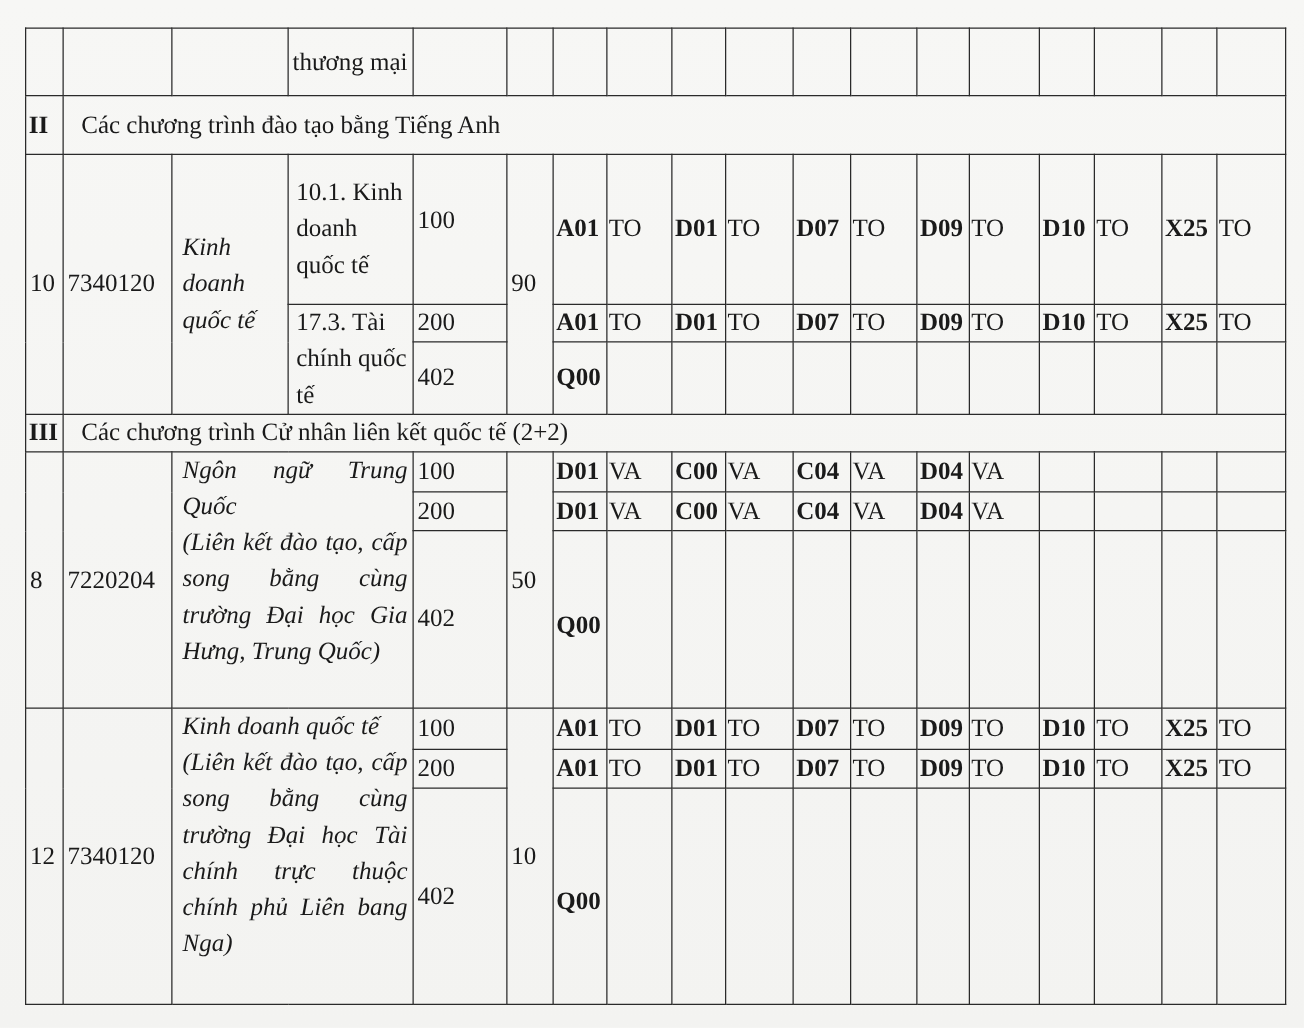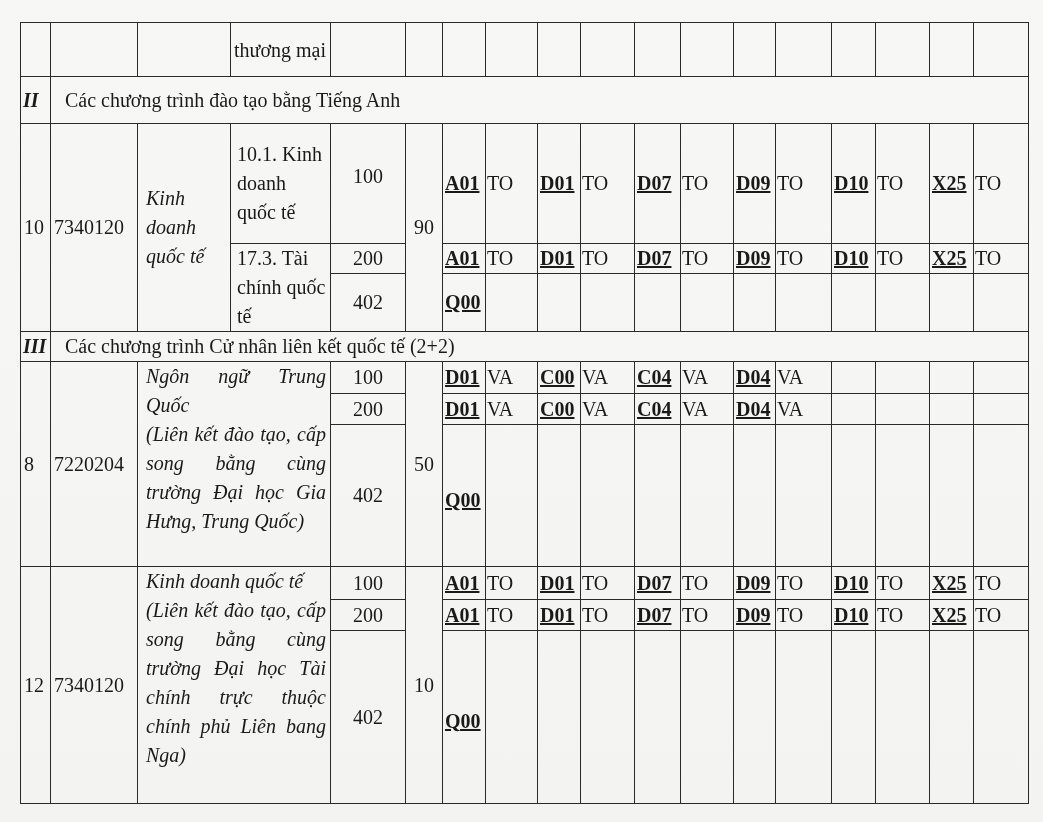--- a/index.html
+++ b/index.html
@@ -23,25 +23,25 @@
     width: 1008px;
     font-size: 20px;
     line-height: 29px;
   }
   table.main td {
     border: 1.3px solid #2a2a2a;
     padding: 0 3px;
     vertical-align: middle;
     overflow: hidden;
   }
-  .c { text-align: center; }
+  .c { text-align: left; }
   .just { text-align: justify; text-align-last: left; }
-  .sec-num { font-weight: bold; padding-left: 2px !important; font-style: italic; }
+  .sec-num { font-weight: bold; padding-left: 2px !important; }
   .sec-title { font-weight: normal; padding-left: 14px !important; }
-  .code { font-weight: bold; padding-left: 2px !important; padding-right: 0 !important; white-space: nowrap; text-decoration: underline; }
+  .code { font-weight: bold; padding-left: 2px !important; padding-right: 0 !important; white-space: nowrap; }
   .subj { padding-left: 1px !important; padding-right: 0 !important; white-space: nowrap; }
   .name { padding-left: 8px !important; padding-right: 4px !important; font-style: italic; }
 </style>
 </head>
 <body>
 
 <div class="page">
 <table class="main">
   <colgroup>
     <col style="width:30px">

